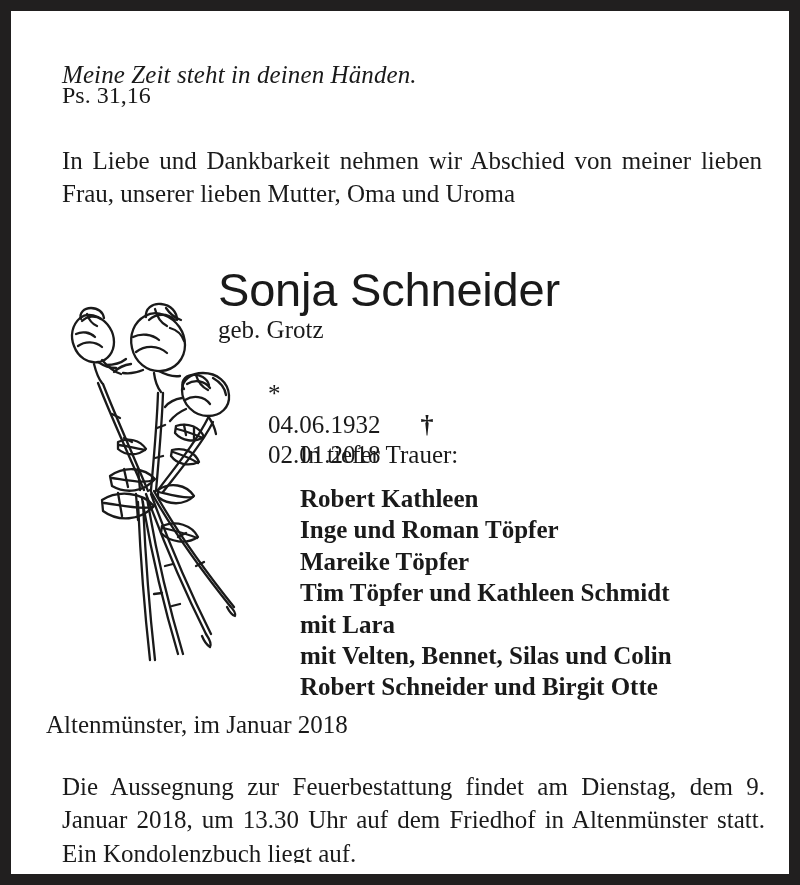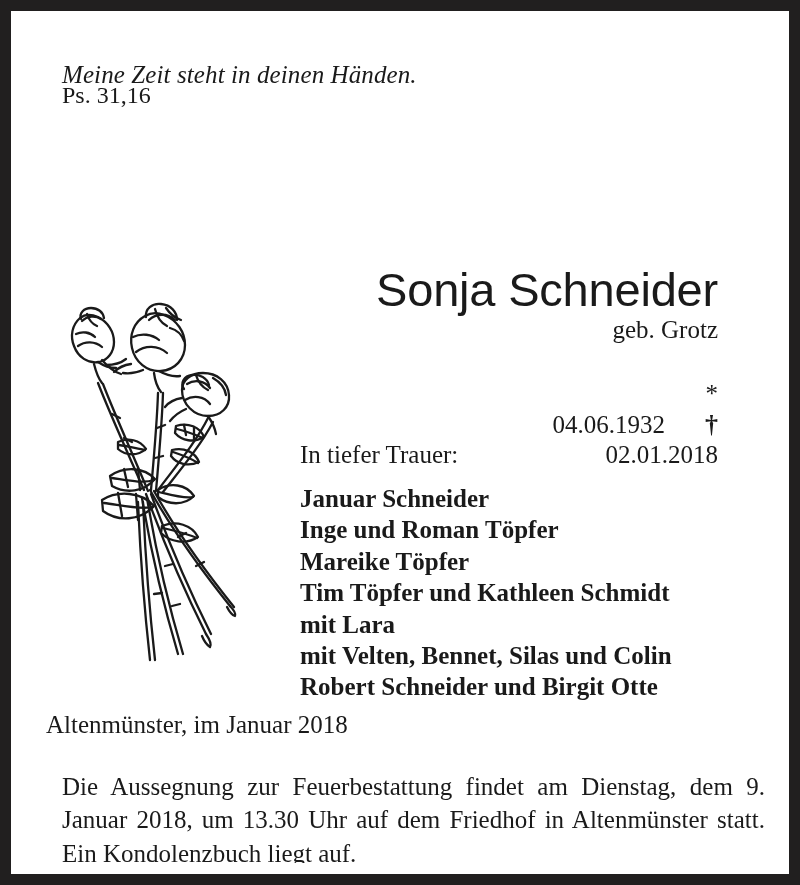--- a/index.html
+++ b/index.html
@@ -64,21 +64,21 @@
     text-align: justify;
     text-align-last: left;
   }
 
   
   .name-block {
     position: absolute;
     left: 196px;
     top: 243px;
     width: 500px;
-    text-align: right;
+    text-align: left;
   }
   .deceased-name {
     font-family: "Liberation Sans", "DejaVu Sans", sans-serif;
     font-size: 47px;
     line-height: 1.05;
     font-weight: 400;
     letter-spacing: -0.2px;
     color: #1a1a1a;
   }
   .maiden-name {
@@ -157,20 +157,21 @@
 </head>
 <body>
 
 <div class="notice">
   <div class="notice-inner">
 
     <div class="epigraph">Meine Zeit steht in deinen Händen.</div>
 
     <div class="epigraph-source">Ps. 31,16</div>
 
+    <div class="intro">In Liebe und Dankbarkeit nehmen wir Abschied von meiner lieben Frau, unserer lieben Mutter, Oma und Uroma</div>
 
     <div class="roses">
       <svg viewBox="0 0 190 370" xmlns="http://www.w3.org/2000/svg" fill="none" stroke="#1a1a1a" stroke-width="2.3" stroke-linecap="round" stroke-linejoin="round">
 
         <g>
           <path d="M22 24 C14 31 12 42 16 52 C20 63 30 70 41 68 C50 66 56 58 56 48 C56 38 50 28 40 23 C33 20 27 20 22 24 Z"></path>
           <path d="M23 25 C21 19 26 14 33 14 C40 14 45 18 46 24"></path>
           <path d="M24 27 C29 22 37 21 43 25"></path>
           <path d="M29 20 C31 26 34 30 39 32"></path>
           <path d="M18 40 C24 37 32 38 37 43"></path>
@@ -284,21 +285,21 @@
       <div class="life-dates">
         <span class="sym-born">*</span>
         <span>04.06.1932</span><span class="gap"></span><span class="sym-died">†</span>
         <span>02.01.2018</span>
       </div>
     </div>
 
     <div class="mourners">
       <div class="mourners-heading">In tiefer Trauer:</div>
       <ul class="mourners-list">
-        <li>Januar Schneider</li>
+        <li>Robert Kathleen</li>
         <li>Inge und Roman Töpfer</li>
         <li>Mareike Töpfer</li>
         <li>Tim Töpfer und Kathleen Schmidt</li>
         <li>mit Lara</li>
         <li>mit Velten, Bennet, Silas und Colin</li>
         <li>Robert Schneider und Birgit Otte</li>
       </ul>
     </div>
 
     <div class="place-date">Altenmünster, im Januar 2018</div>

